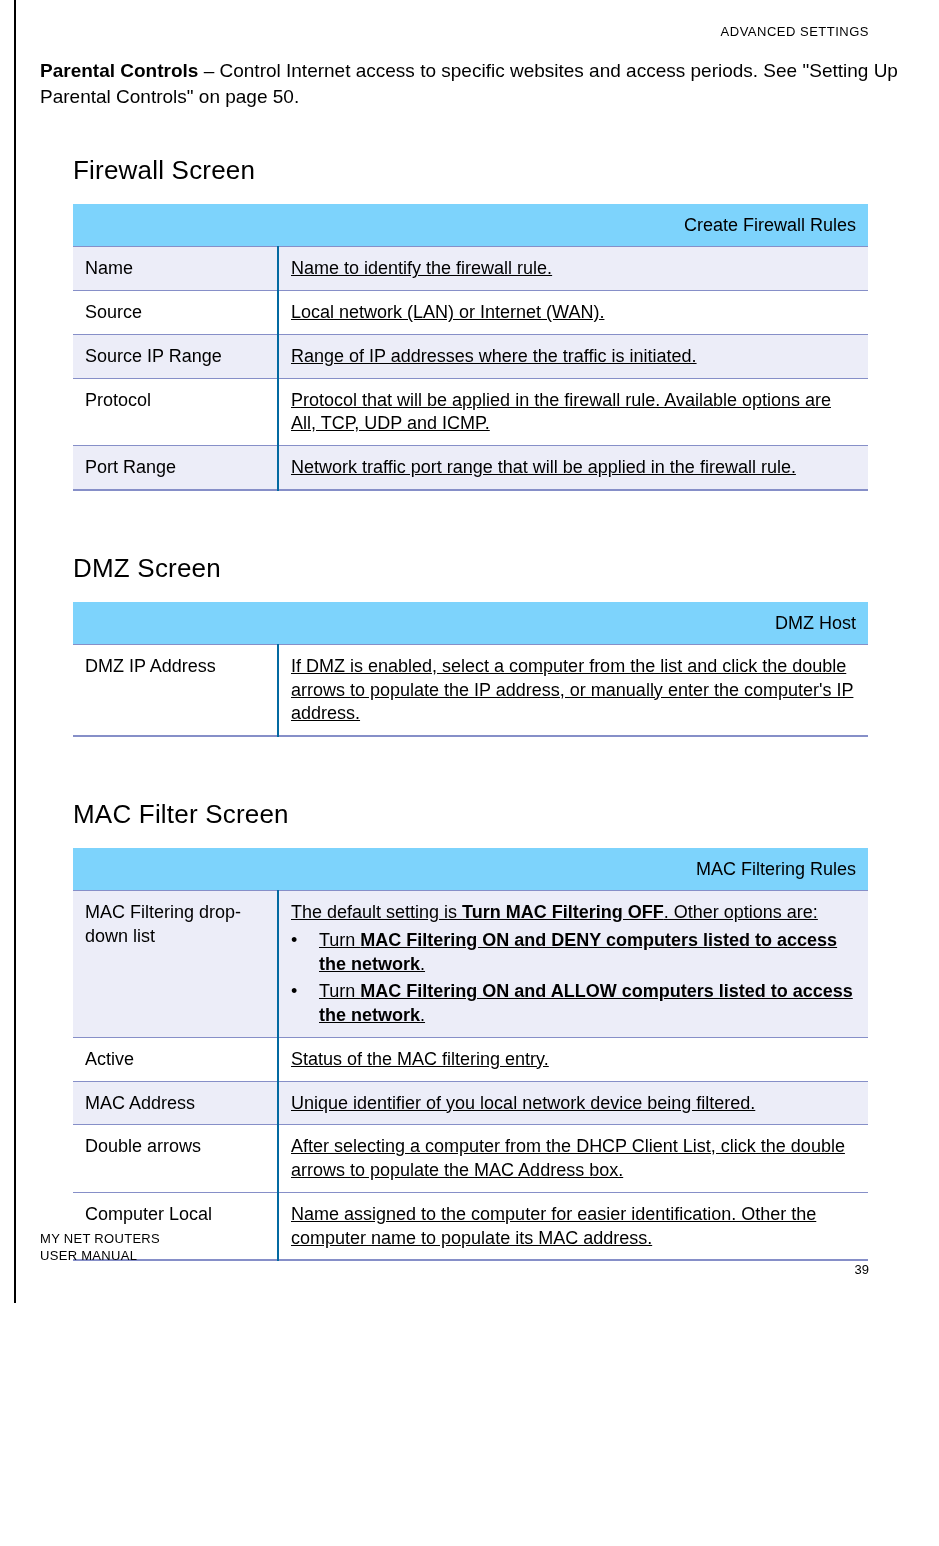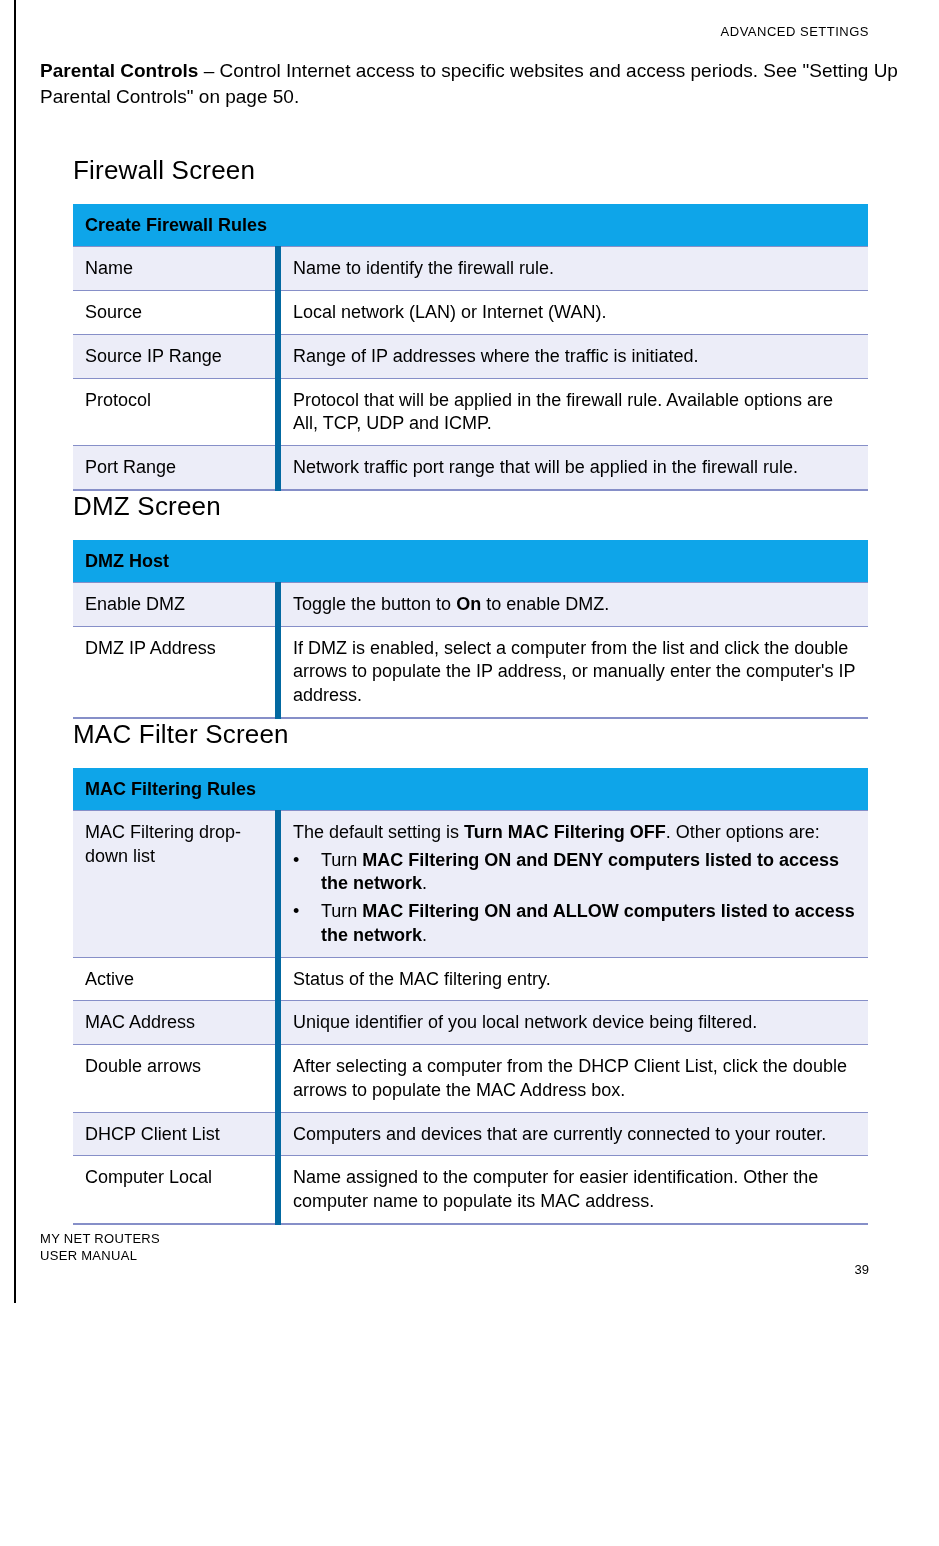--- a/index.html
+++ b/index.html
@@ -44,45 +44,45 @@
     line-height: 1.35;
     margin-bottom: 46px;
   }
   .intro .strong { font-weight: 700; }
   .section-h {
     font-size: 26px;
     font-weight: 300;
     margin: 0 0 18px 33px;
     letter-spacing: 0.2px;
   }
-  .section { }
+  .section { margin-bottom: 62px; }
   .section.last { margin-bottom: 0; }
   table.def {
     border-collapse: collapse;
     width: 795px;
     margin-left: 33px;
     font-size: 18px;
     border-bottom: 2px solid #868fc8;
   }
   table.def th.title {
-    text-align: left;
-    background: #0ea5e9;
+    text-align: right;
+    background: #7dd3fc;
     color: #000;
-    font-weight: 700;
+    font-weight: 400;
     font-size: 18px;
     padding: 11px 12px 10px;
   }
   table.def td {
     vertical-align: top;
     padding: 10px 12px 9px;
     border-top: 1px solid #868fc8;
     line-height: 1.32;
   }
   table.def td.k { width: 205px; }
-  table.def td.v { border-left: 6px solid #0369a1; }
+  table.def td.v { border-left: 2px solid #0369a1; text-decoration: underline; }
   table.def tr.shade td { background: #ecedf8; }
   .bullets { list-style: none; margin: 4px 1px 0 0; padding: 0; }
   .bullets li { position: relative; padding-left: 28px; margin-top: 4px; line-height: 1.32; }
   .bullets li::before {
     content: "•";
     position: absolute;
     left: 0;
     top: 0;
     font-size: 18px;
   }
@@ -146,26 +146,20 @@
       </tbody>
         </table>
     </div>
 
     <div class="section">
       <h2 class="section-h">DMZ Screen</h2>
       <table class="def">
         <tbody>
             <tr>
           <th class="title" colspan="2">DMZ Host</th>
-        </tr>
-        <tr class="shade">
-          <td class="k">Enable DMZ</td>
-          <td class="v">
-            <span>Toggle the button to </span><span class="bold">On</span><span> to enable DMZ.</span>
-          </td>
         </tr>
         <tr>
           <td class="k">DMZ IP Address</td>
           <td class="v">If DMZ is enabled, select a computer from the list and click the double arrows to populate the IP address, or manually enter the computer's IP address.</td>
         </tr>
       </tbody>
         </table>
     </div>
 
     <div class="section last">
@@ -194,24 +188,20 @@
           <td class="v">Status of the MAC filtering entry.</td>
         </tr>
         <tr class="shade">
           <td class="k">MAC Address</td>
           <td class="v">Unique identifier of you local network device being filtered.</td>
         </tr>
         <tr>
           <td class="k">Double arrows</td>
           <td class="v">After selecting a computer from the DHCP Client List, click the double arrows to populate the MAC Address box.</td>
         </tr>
-        <tr class="shade">
-          <td class="k">DHCP Client List</td>
-          <td class="v">Computers and devices that are currently connected to your router.</td>
-        </tr>
         <tr>
           <td class="k">Computer Local</td>
           <td class="v">Name assigned to the computer for easier identification. Other the computer name to populate its MAC address.</td>
         </tr>
       </tbody>
         </table>
     </div>
 
   </div>
 

